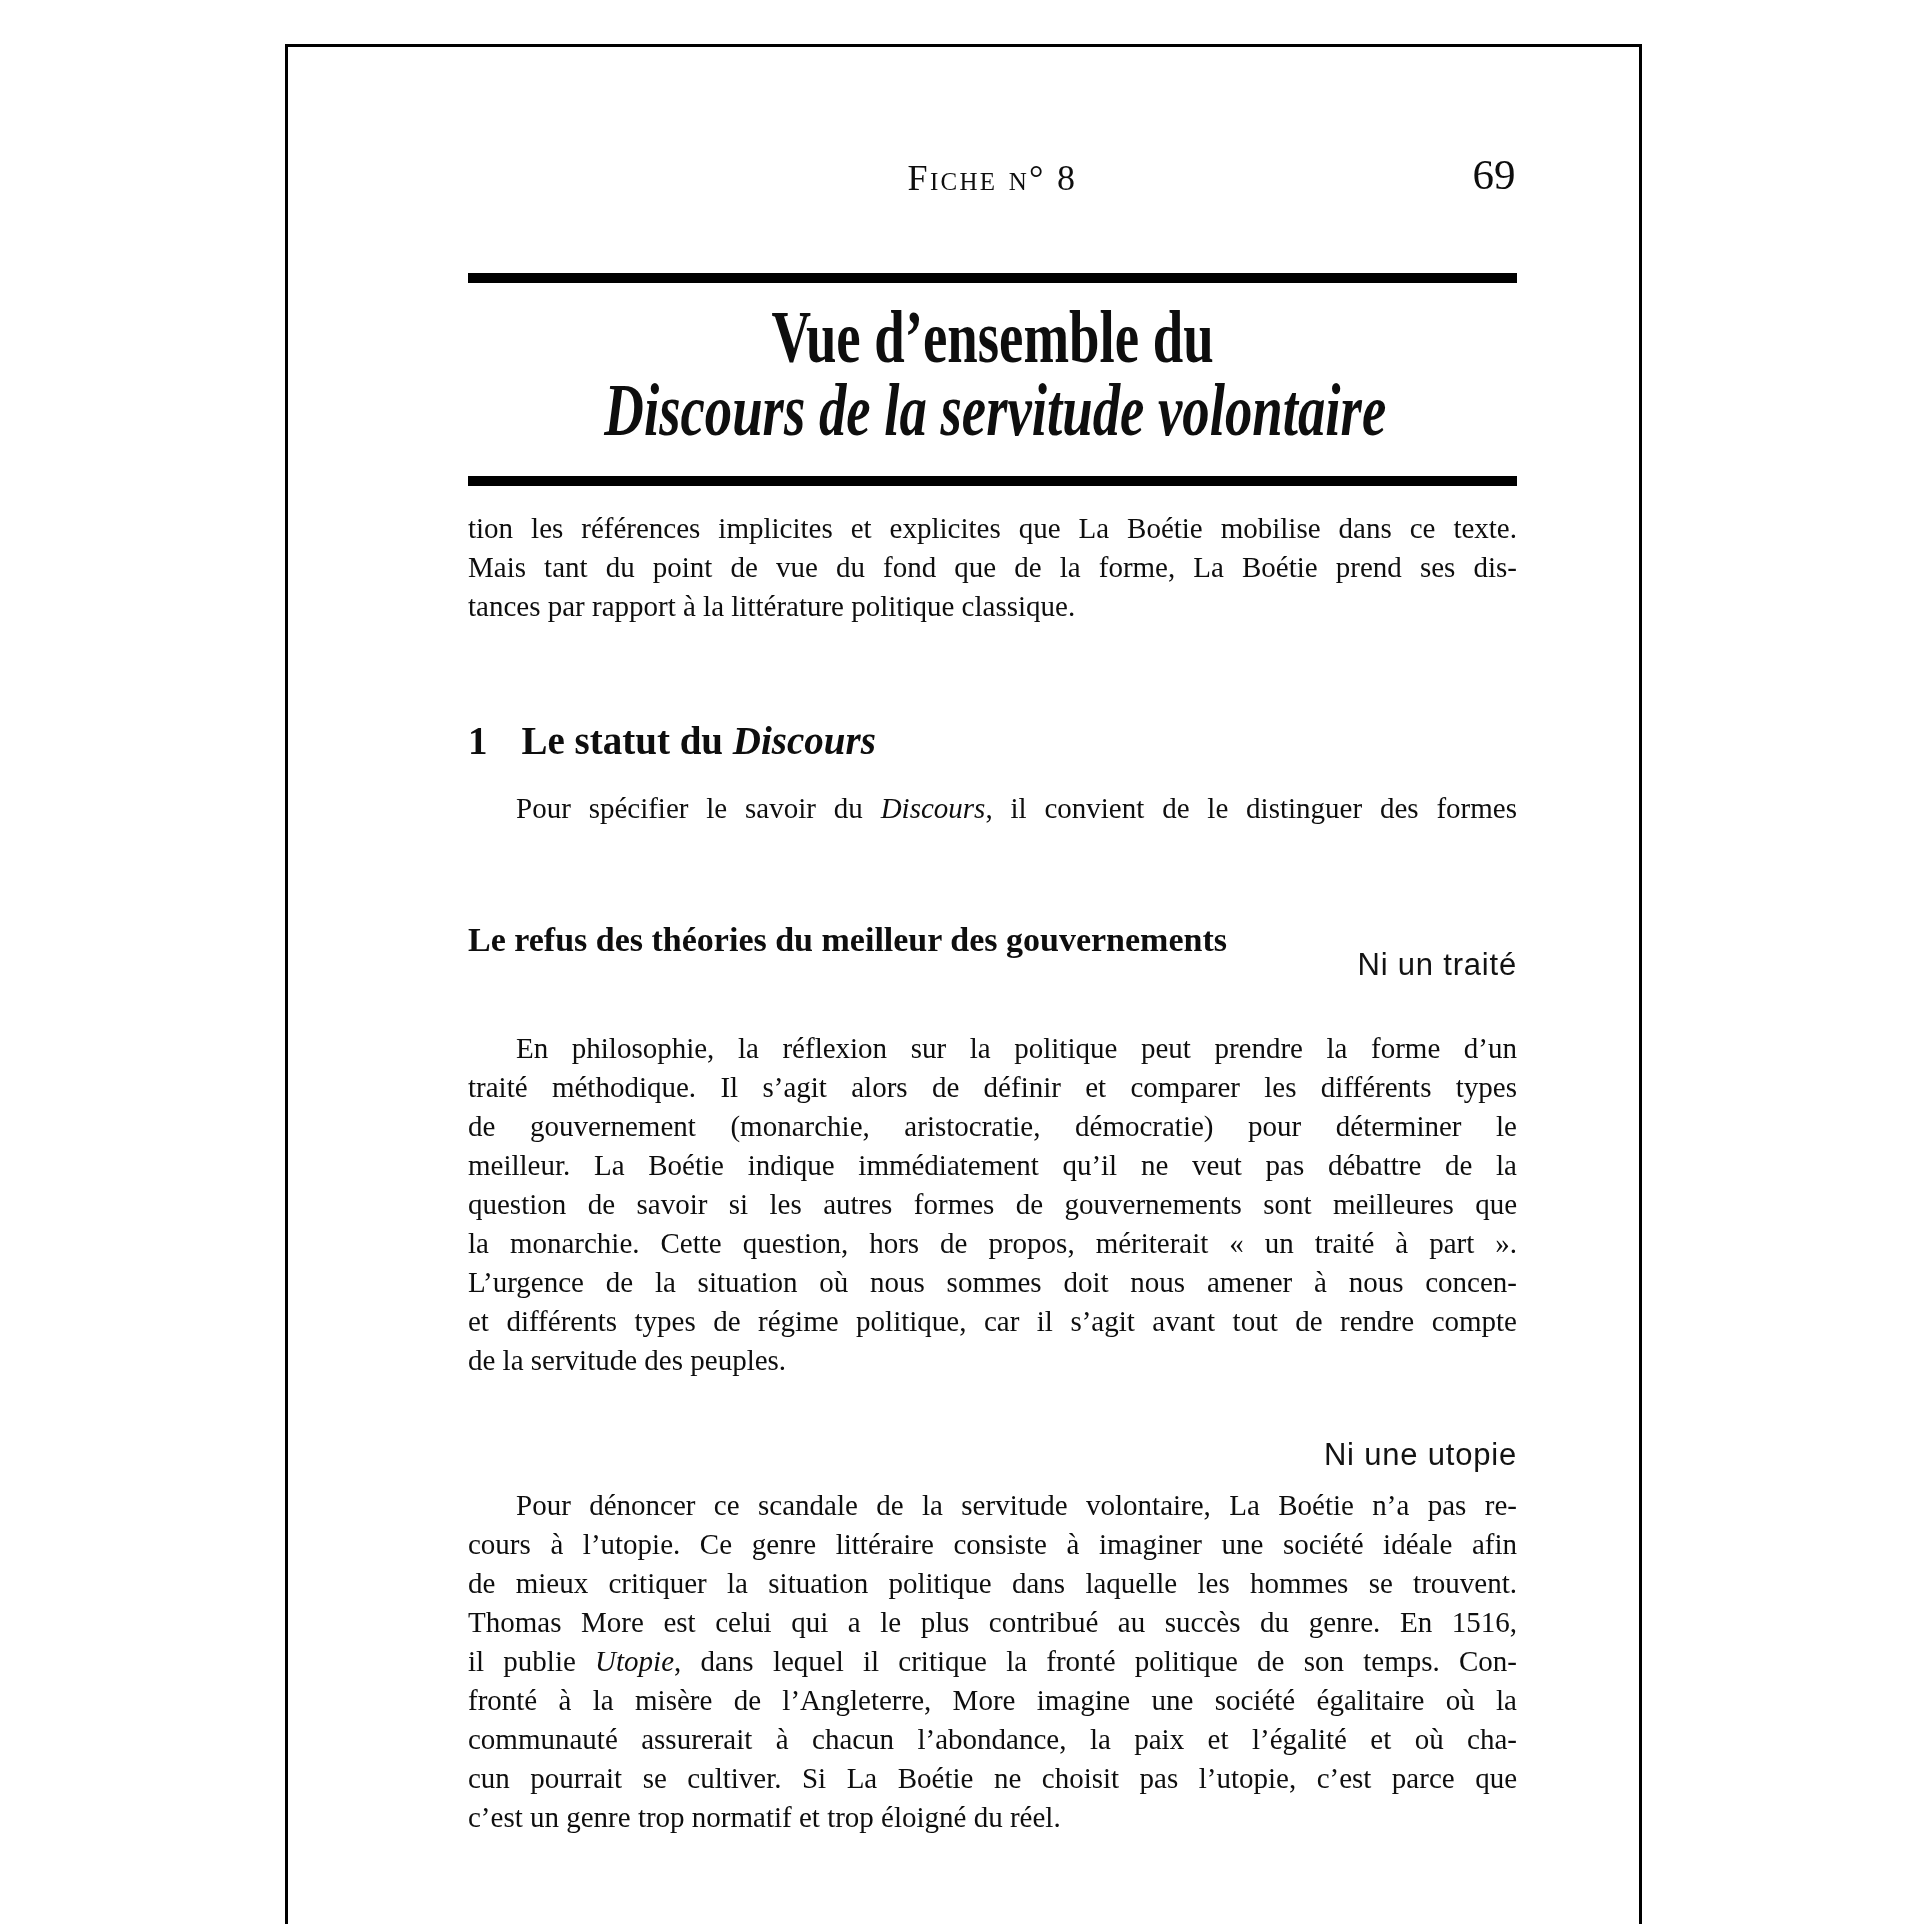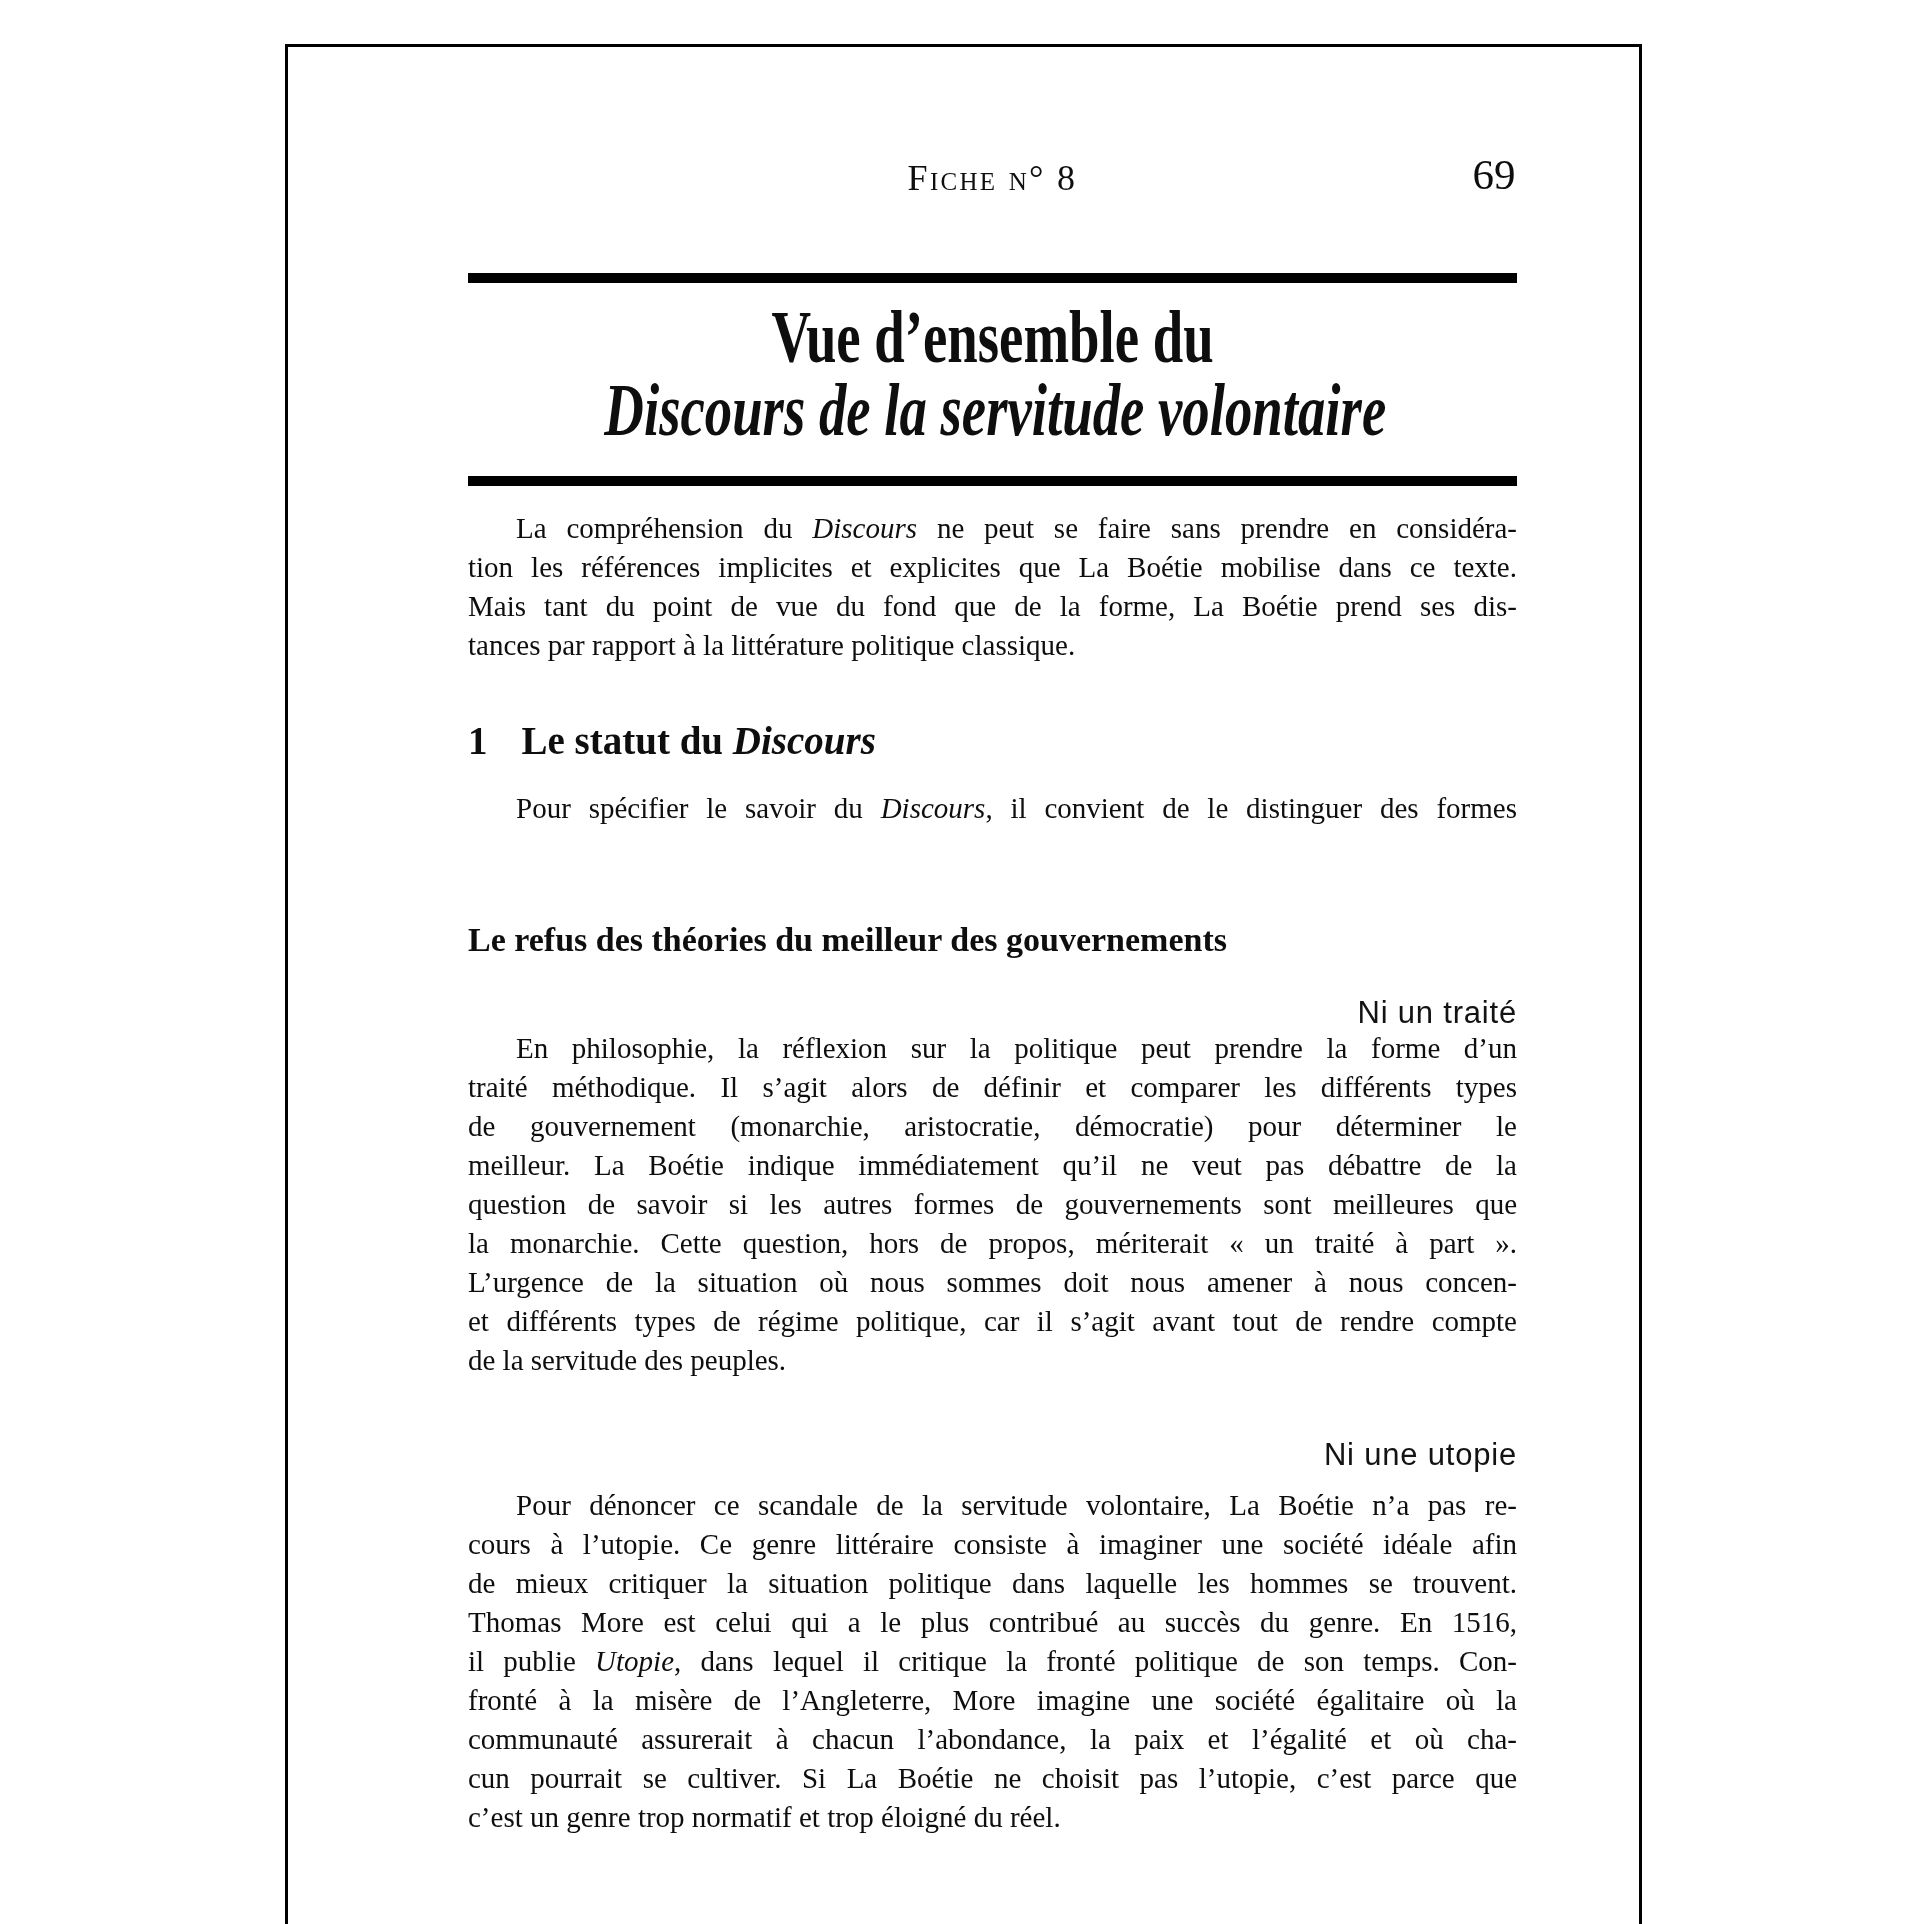--- a/index.html
+++ b/index.html
@@ -107,21 +107,21 @@
   
   .side-label {
     font-family: "Liberation Sans", sans-serif;
     font-weight: 400;
     font-size: 31px;
     line-height: 37px;
     text-align: right;
     letter-spacing: 0.8px;
     color: #131313;
   }
-  .label-traite { top: 947px; }
+  .label-traite { top: 899px; }
   .label-utopie { top: 1389px; }
 </style>
 </head>
 <body>
 
 <div class="canvas">
   <div class="page">
 
     <div class="block header-row">
       <span class="fiche">Fiche n° 8</span>
@@ -131,21 +131,20 @@
     <div class="rule rule-top"></div>
 
     <div class="block title">
       <div class="t1">Vue d’ensemble du</div>
       <div class="t2">Discours de la servitude volontaire</div>
     </div>
 
     <div class="rule rule-bottom"></div>
 
     <div class="block para para-intro">
-        <div class="tline indent"><span>La compréhension du </span><span class="it">Discours</span><span> ne peut se faire sans prendre en considéra-</span></div>
         <div class="tline"><span>tion les références implicites et explicites que La Boétie mobilise dans ce texte.</span></div>
         <div class="tline"><span>Mais tant du point de vue du fond que de la forme, La Boétie prend ses dis-</span></div>
         <div class="tline last"><span>tances par rapport à la littérature politique classique.</span></div>
       </div>
 
     <div class="block h2">
       <span class="num">1</span><span><span>Le statut du </span><span class="it">Discours</span></span>
     </div>
 
     <div class="block para para-statut">

